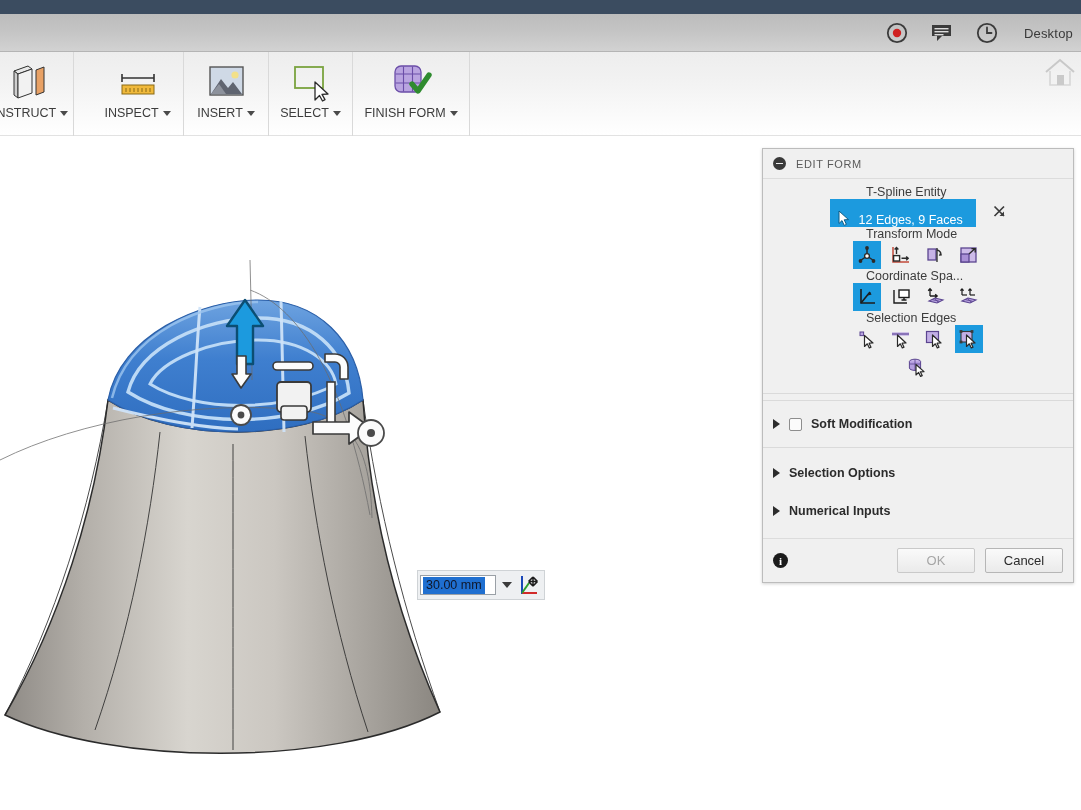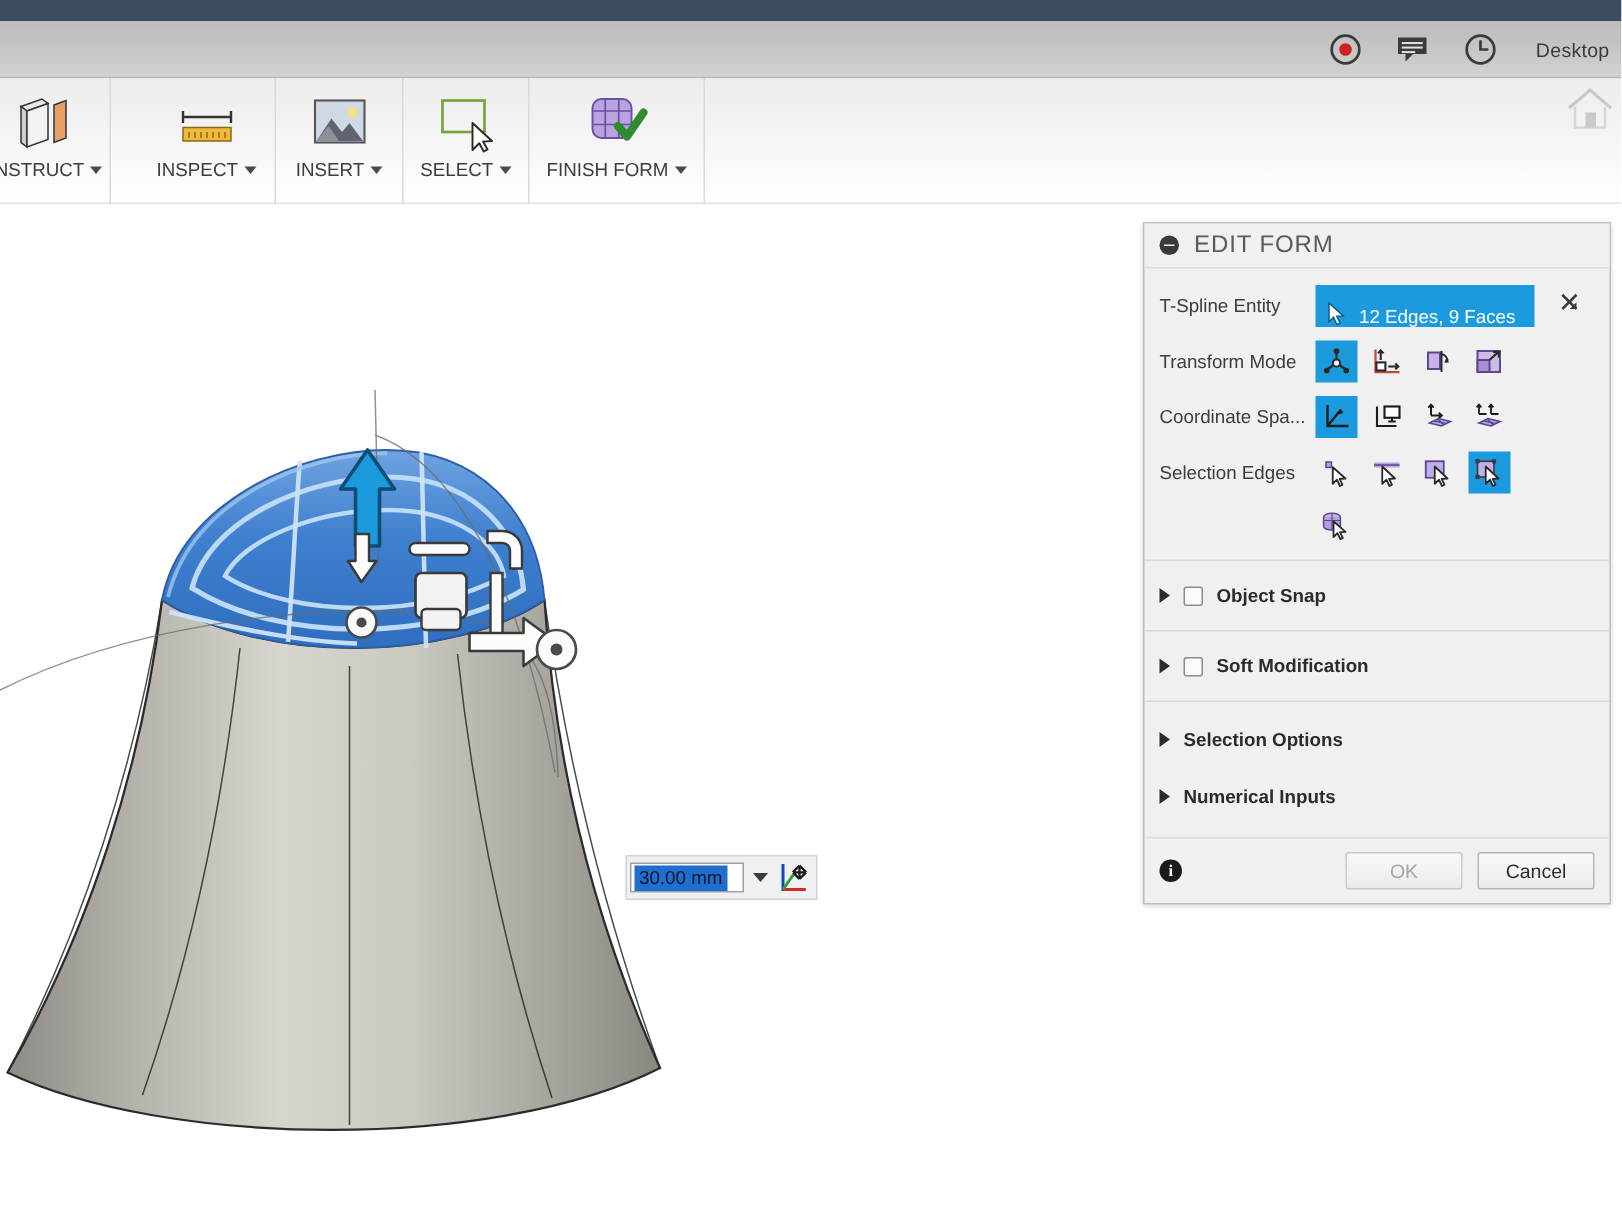--- a/index.html
+++ b/index.html
@@ -83,29 +83,29 @@
   
   .dialog {
     position: absolute; left: 762px; top: 148px; width: 312px;
     background: #f0f0f0; border: 1px solid #bcbcbc;
     box-shadow: 0 1px 3px rgba(0,0,0,.18);
   }
   .dlg-head {
     height: 30px; display: flex; align-items: center; gap: 10px;
     padding-left: 10px; background: #f0f0f0; border-bottom: 1px solid #dcdcdc;
   }
-  .dlg-title { font-size: 16px; color: #5a5a5a; letter-spacing: .6px; }
+  .dlg-title { font-size: 11px; color: #5a5a5a; letter-spacing: .6px; }
   .collapse-dot {
     width: 13px; height: 13px; border-radius: 50%; background: #3a3a3a;
     display: flex; align-items: center; justify-content: center;
   }
   .collapse-dot i { display: block; width: 7px; height: 1.6px; background: #f0f0f0; }
 
   .dlg-body { padding: 6px 10px 0 10px; }
-  .row { display: flex; align-items: center; min-height: 37px; }
+  .row { display: flex; align-items: center; min-height: 37px; flex-direction: column; }
   .row-label { width: 104px; font-size: 12.5px; color: #3c3c3c; flex: none; }
   .row-ctrls { display: flex; align-items: center; gap: 6px; }
 
   .sel-chip {
     background: #1c9ade; color: #fff; height: 28px; min-width: 146px;
     display: flex; align-items: flex-end; gap: 8px; padding: 0 12px 0 8px;
     font-size: 12.5px;
   }
   .chip-x { margin-left: 10px; }
 
@@ -522,25 +522,20 @@
             <path d="M2.4 4.6 V11 a5.6 2.4 0 0 0 11.2 0 V4.6" fill="#b59ee0" stroke="#5b4590" stroke-width="1"></path>
             <path d="M8 2.3 V13.3 M2.8 7 H13.3" stroke="#5b4590" stroke-width="0.8"></path>
             <path d="M9 7.5 L9 18 L11.6 15.4 L13.6 19.4 L15.2 18.6 L13.3 14.8 L17 14.6 Z" fill="#fff" stroke="#2a2a2a" stroke-width="1.2" stroke-linejoin="round"></path>
           </svg>
         </span>
       </div>
     </div>
 
     <div class="sep full"></div>
 
-    <div class="acc-row">
-      <i class="tri"></i>
-      <span class="cbox"></span>
-      <span class="acc-label">Object Snap</span>
-    </div>
 
     <div class="sep full"></div>
 
     <div class="acc-row">
       <i class="tri"></i>
       <span class="cbox"></span>
       <span class="acc-label">Soft Modification</span>
     </div>
 
     <div class="sep full"></div>

